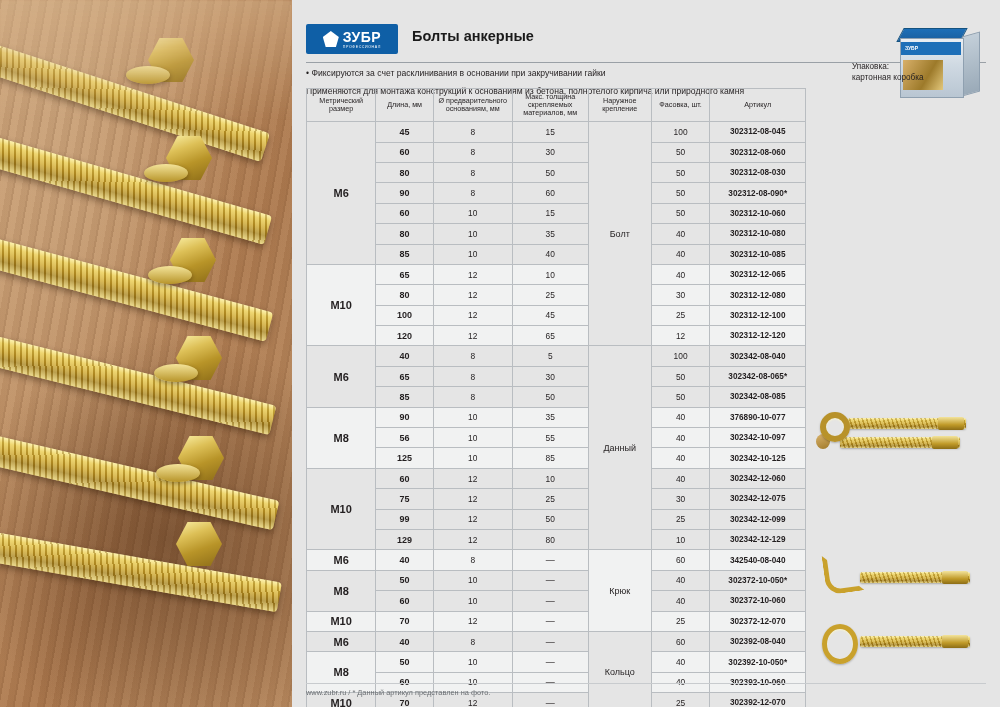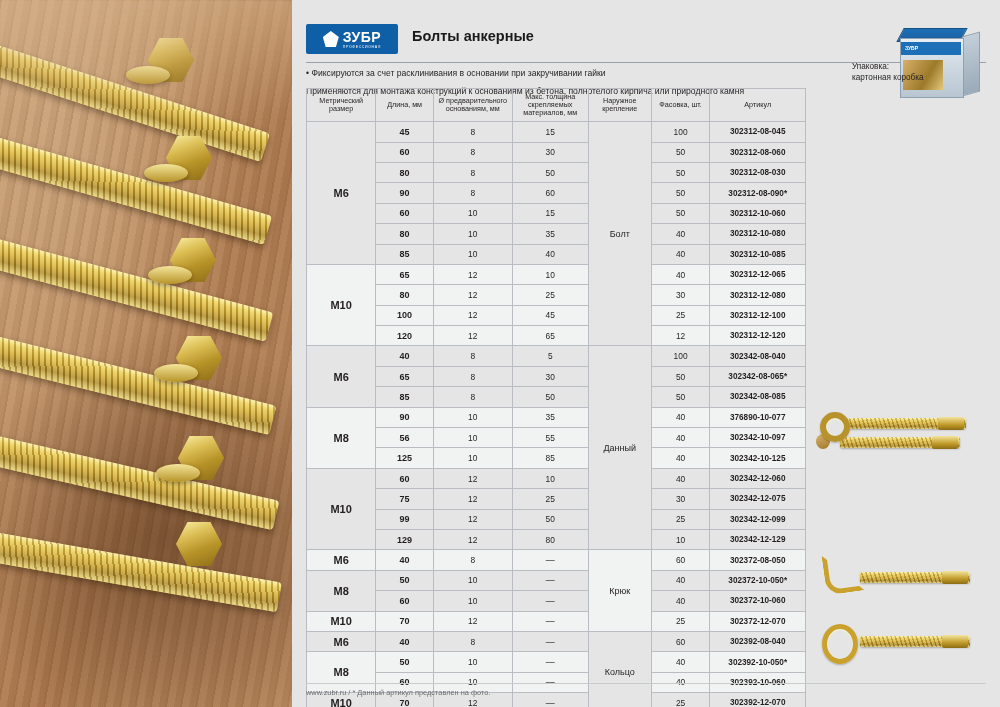--- a/index.html
+++ b/index.html
@@ -442,21 +442,21 @@
             <td>10</td>
             <td class="art">302342-12-129</td>
           </tr>
           <tr class="shade">
             <td class="size" rowspan="1">M6</td>
             <td class="len">40</td>
             <td>8</td>
             <td class="dash">—</td>
             <td class="fast" rowspan="4">Крюк</td>
             <td>60</td>
-            <td class="art">302372-08-050</td>
+            <td class="art">342540-08-040</td>
           </tr>
           <tr>
             <td class="size" rowspan="2">M8</td>
             <td class="len">50</td>
             <td>10</td>
             <td class="dash">—</td>
             <td>40</td>
             <td class="art">302372-10-050*</td>
           </tr>
           <tr>

